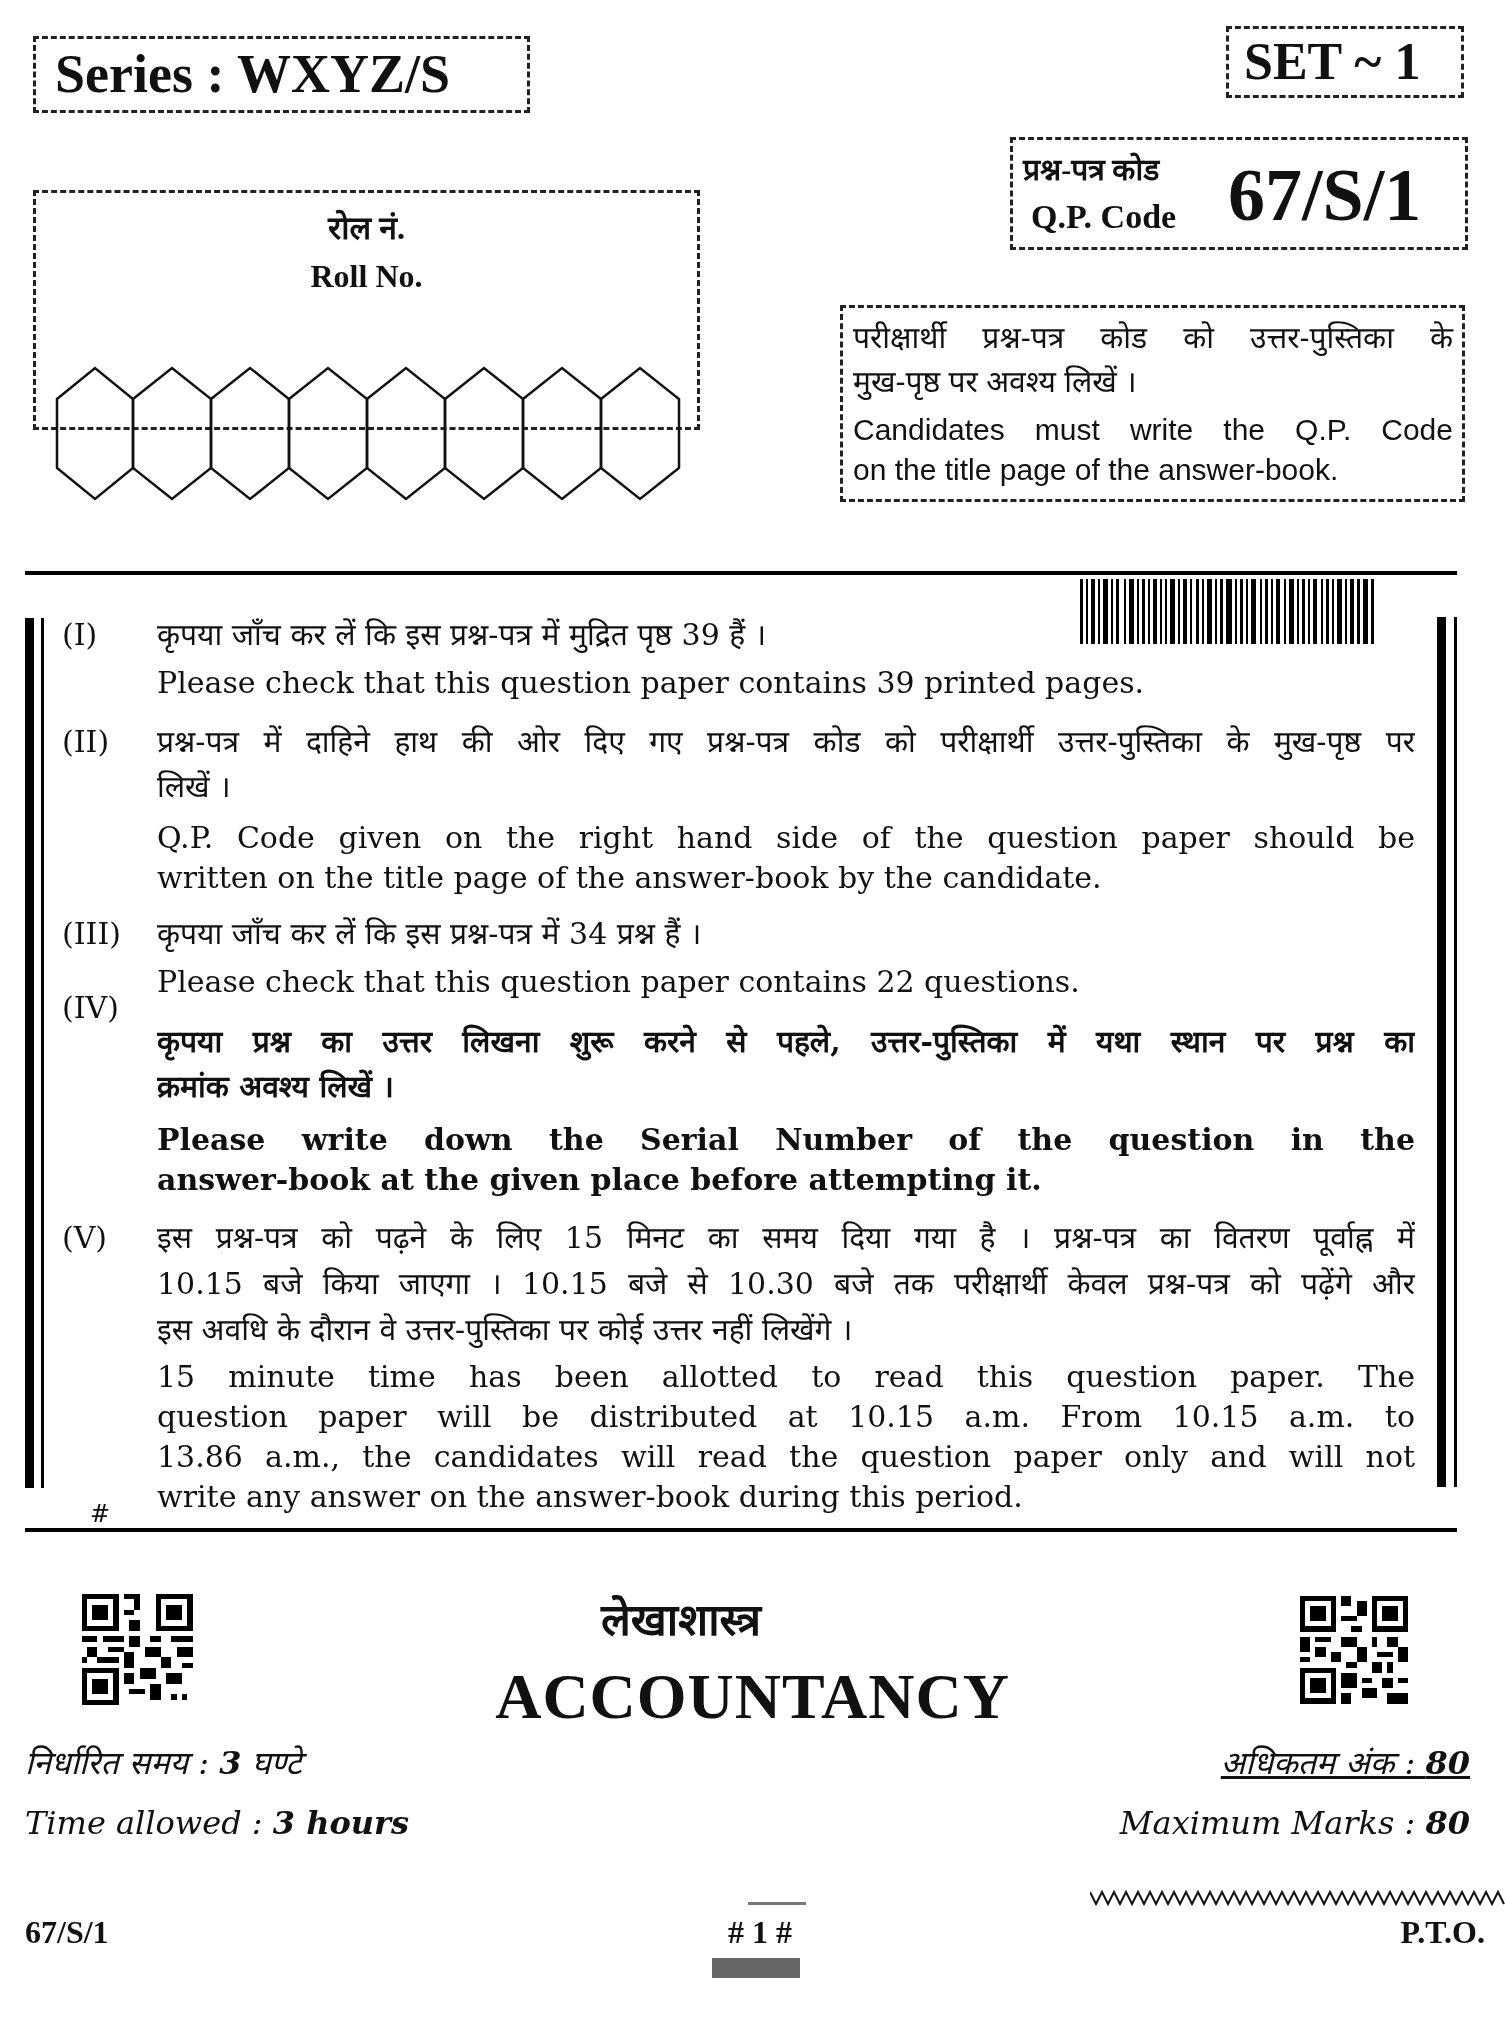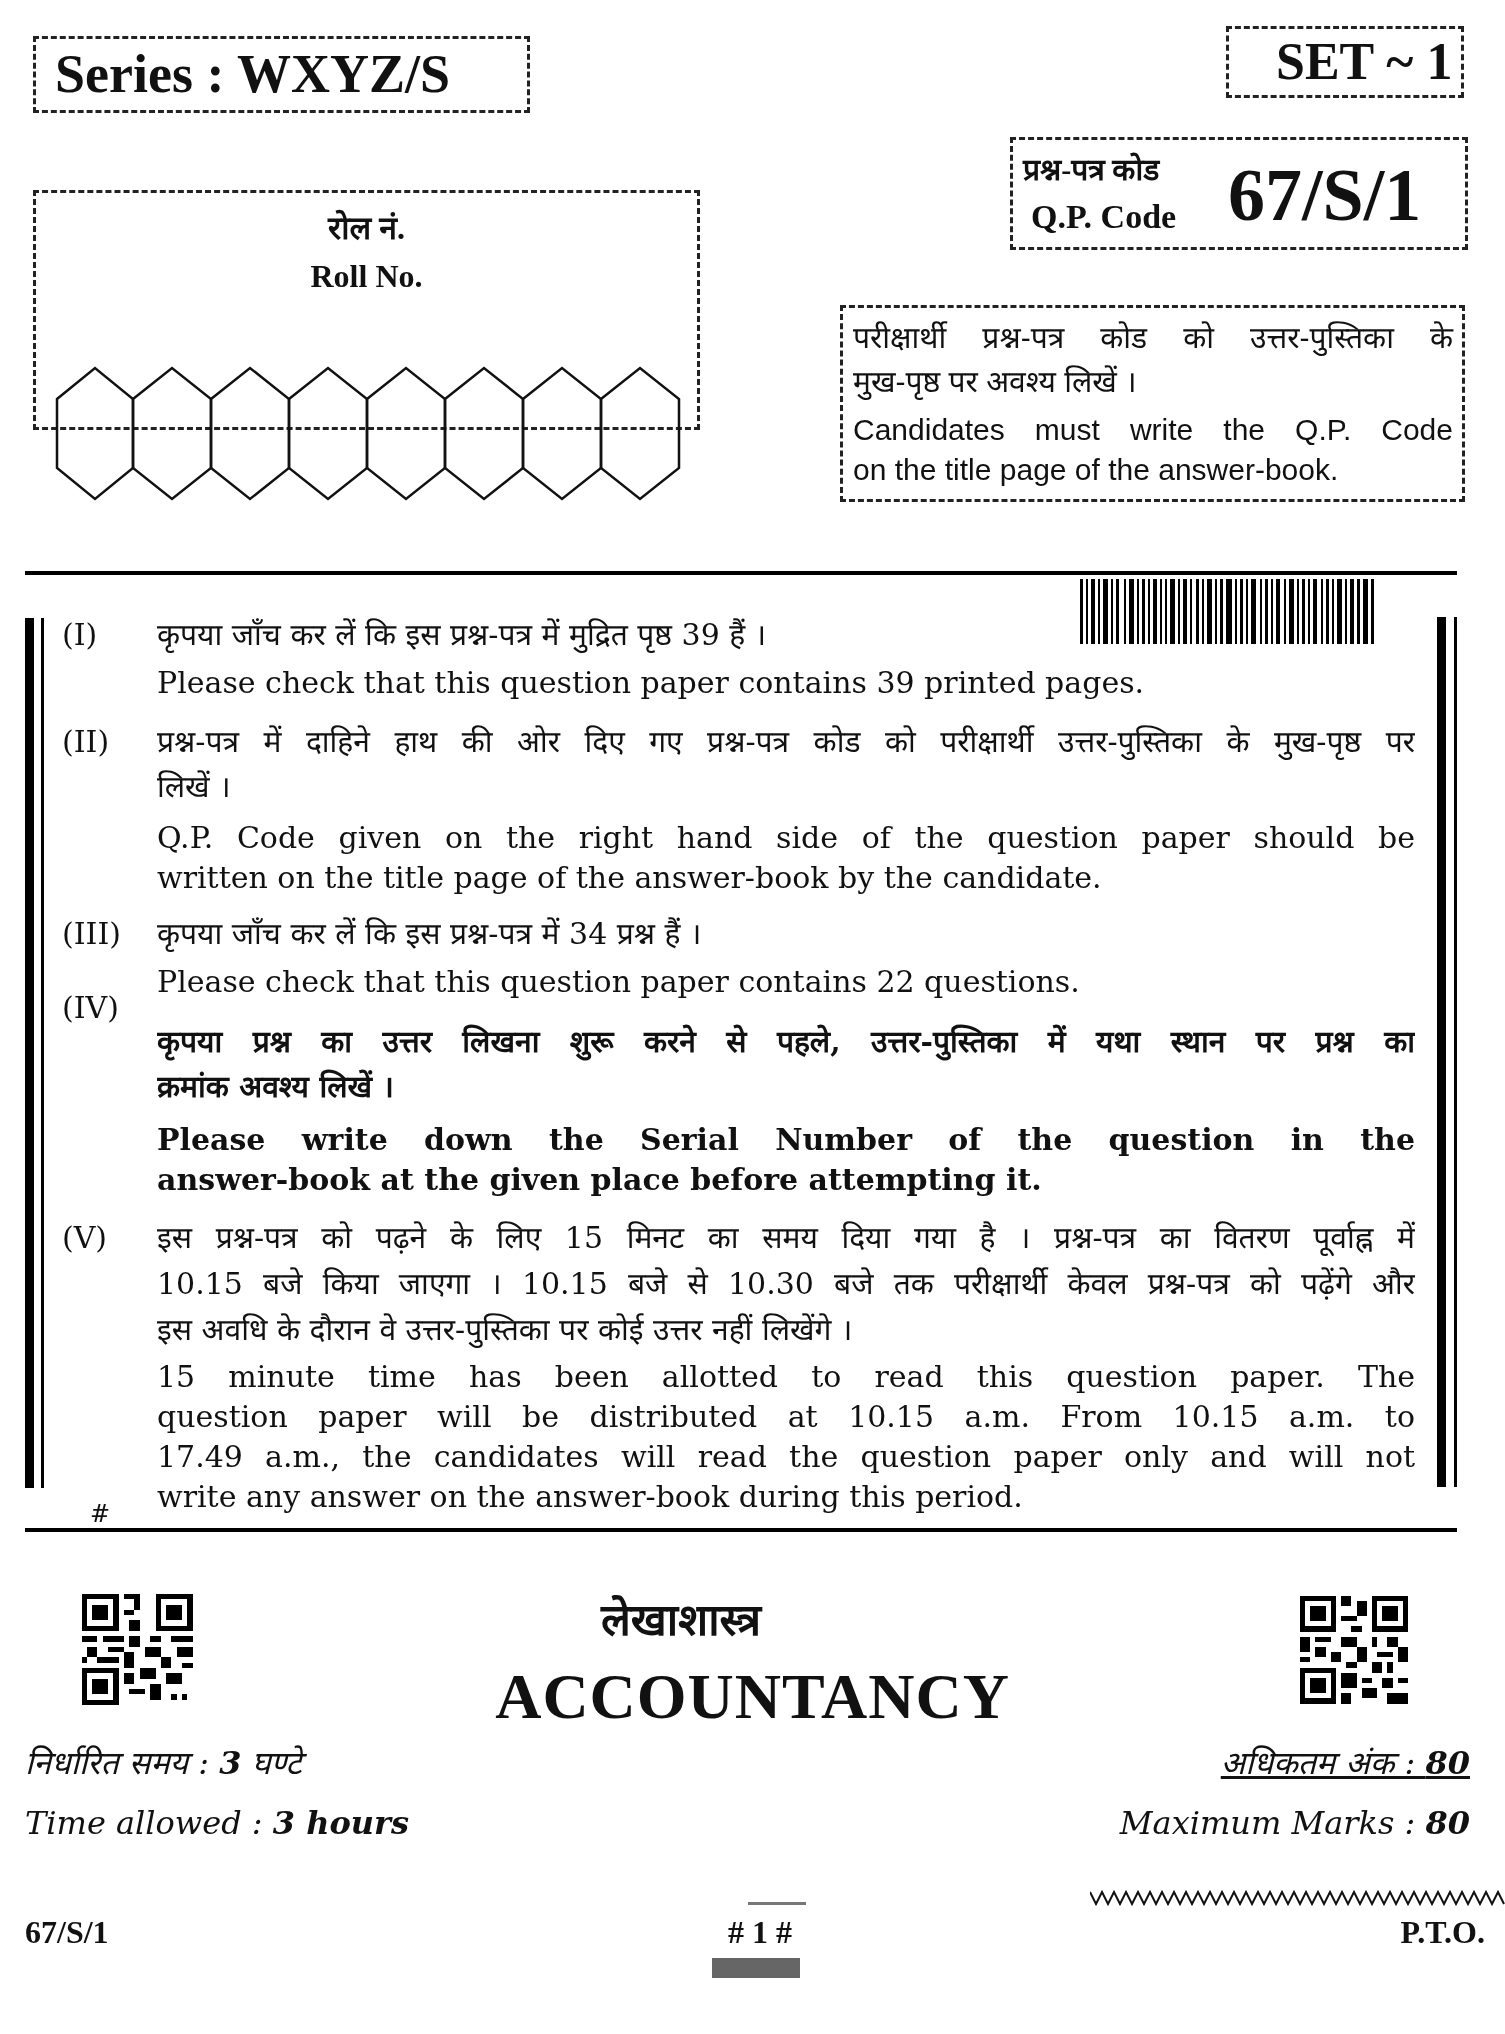--- a/index.html
+++ b/index.html
@@ -8,21 +8,21 @@
   .abs { position:absolute; }
   .dashbox { position:absolute; border:3px dashed #222; box-sizing:border-box; }
   .serif-b { font-family:"Liberation Serif", "DejaVu Serif", serif; font-weight:bold; }
   .wide { font-family:"DejaVu Serif", "Liberation Serif", serif; }
   .sans { font-family:"Liberation Sans", "DejaVu Sans", sans-serif; }
 
   #series-box { left:33px; top:36px; width:497px; height:77px; }
   #series-text { left:55px; top:36px; font-size:54px; line-height:77px; white-space:nowrap; }
 
   #set-box { left:1226px; top:26px; width:238px; height:72px; }
-  #set-text { left:1244px; top:26px; font-size:52px; line-height:72px; white-space:nowrap;margin-left:32px; }
+  #set-text { left:1244px; top:26px; font-size:52px; line-height:72px; white-space:nowrap; }
 
   #roll-box { left:33px; top:190px; width:667px; height:240px; }
   #roll-hi { left:33px; width:667px; top:205px; text-align:center; font-size:32px; font-weight:bold; }
   #roll-en { left:33px; width:667px; top:258px; text-align:center; font-size:32px; }
   #hexes { left:55px; top:366px; }
 
   #qp-box { left:1010px; top:137px; width:458px; height:113px; }
   #qp-hi { left:1023px; top:148px; font-size:30px; font-weight:bold; white-space:nowrap; }
   #qp-en { left:1023px; top:198px; font-size:34px; white-space:nowrap;margin-left:8px; }
   #qp-code { left:1228px; top:150px; font-size:74px; line-height:90px; white-space:nowrap; }
@@ -177,21 +177,21 @@
   <div class="inst-line wide bold" style="top:1067px;">क्रमांक अवश्य लिखें ।</div>
   <div class="inst-line wide bold justify" style="top:1120px;">Please write down the Serial Number of the question in the</div>
   <div class="inst-line wide bold" style="top:1160px;">answer-book at the given place before attempting it.</div>
 
   <div class="inst-label wide" style="top:1218px;">(V)</div>
   <div class="inst-line wide justify" style="top:1218px;">इस प्रश्न-पत्र को पढ़ने के लिए 15 मिनट का समय दिया गया है । प्रश्न-पत्र का वितरण पूर्वाह्न में</div>
   <div class="inst-line wide justify" style="top:1264px;">10.15 बजे किया जाएगा । 10.15 बजे से 10.30 बजे तक परीक्षार्थी केवल प्रश्न-पत्र को पढ़ेंगे और</div>
   <div class="inst-line wide" style="top:1310px;">इस अवधि के दौरान वे उत्तर-पुस्तिका पर कोई उत्तर नहीं लिखेंगे ।</div>
   <div class="inst-line wide justify" style="top:1357px;">15 minute time has been allotted to read this question paper. The</div>
   <div class="inst-line wide justify" style="top:1397px;">question paper will be distributed at 10.15 a.m. From 10.15 a.m. to</div>
-  <div class="inst-line wide justify" style="top:1437px;">17.49 a.m., the candidates will read the question paper only and will not</div>
+  <div class="inst-line wide justify" style="top:1437px;">13.86 a.m., the candidates will read the question paper only and will not</div>
   <div class="inst-line wide" style="top:1477px;">write any answer on the answer-book during this period.</div>
 </div>
 
 <div class="abs wide" id="hash-mark">#</div>
 
 <svg class="qr" style="left:80px; top:1594px;" viewBox="0 0 21 21" shape-rendering="crispEdges">
   <g fill="#000">
     <rect x="0" y="0" width="7" height="7"></rect>
       <rect x="1" y="1" width="5" height="5" fill="#fff"></rect>
       <rect x="2" y="2" width="3" height="3"></rect>

